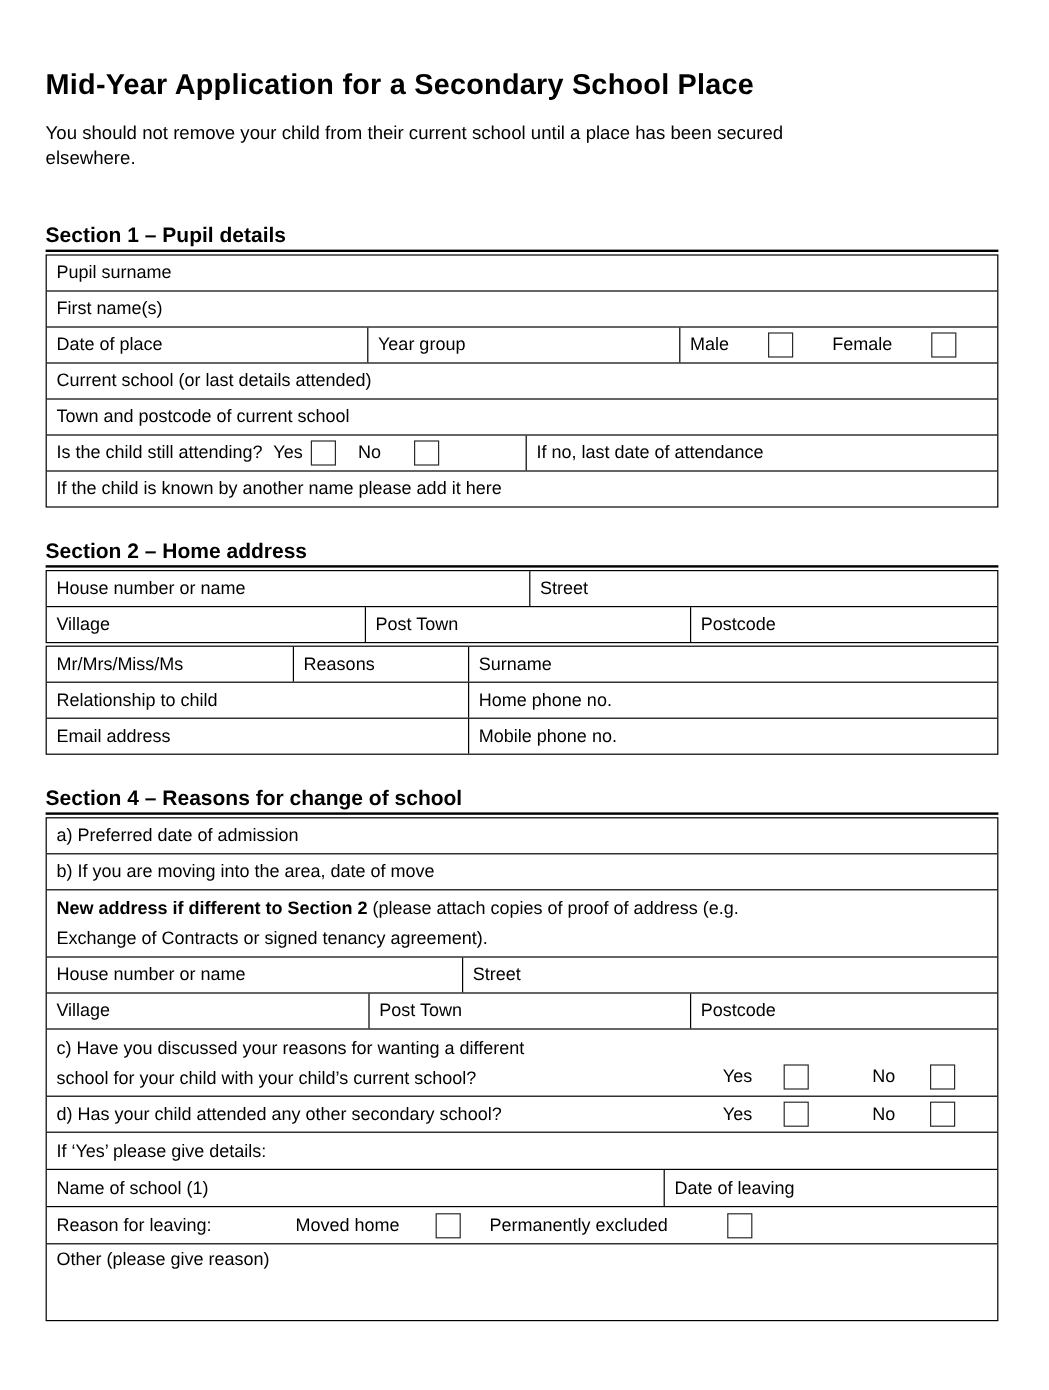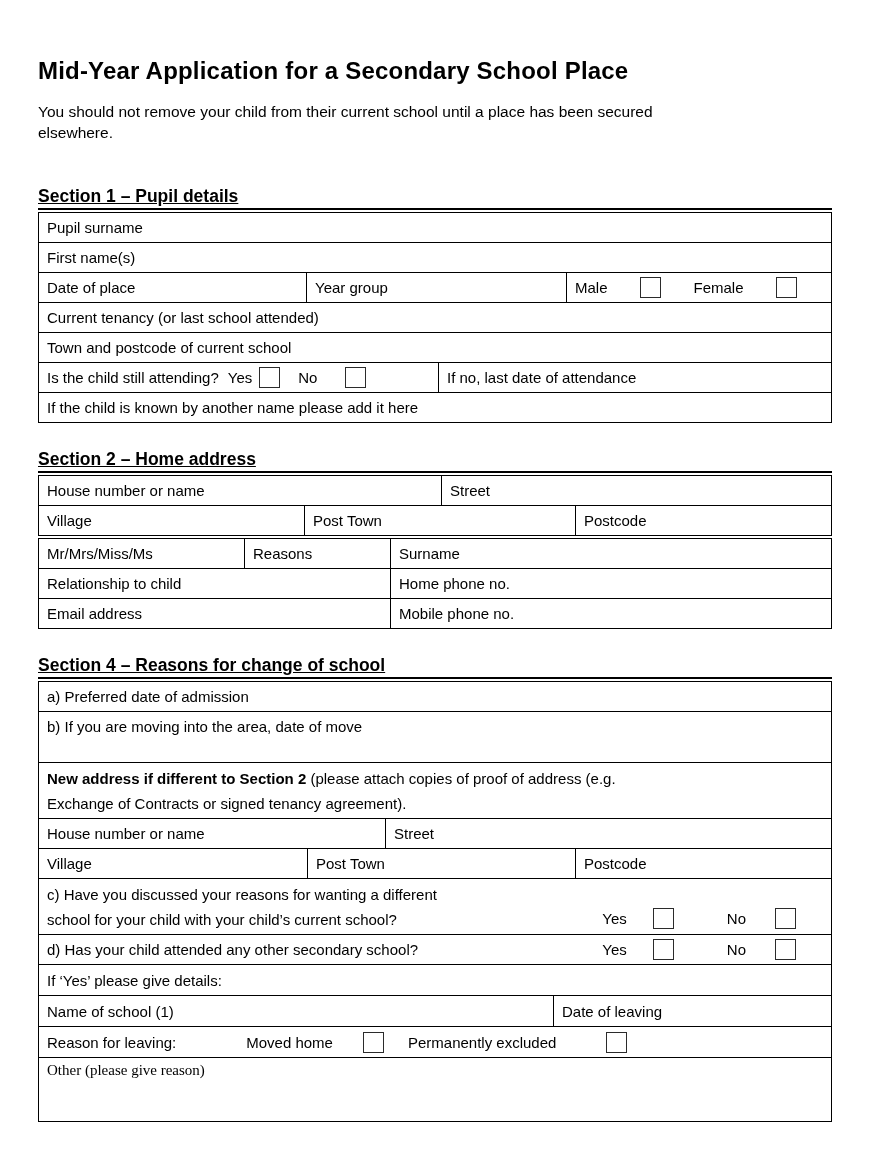--- a/index.html
+++ b/index.html
@@ -5,40 +5,40 @@
   html,body{margin:0;padding:0;background:#fff;}
   .page{
     width:874px;height:1158px;box-sizing:border-box;background:#fff;
     padding:56px 42px 0 38px;color:#000;
     font-family:"Liberation Sans", sans-serif;position:relative;overflow:hidden;
   }
   .title{font-size:24px;font-weight:bold;margin:0;line-height:30px;letter-spacing:.2px;}
   .intro{font-size:15.5px;line-height:21px;margin:15px 0 0 0;}
   .sec-heading{
     font-size:17.5px;font-weight:bold;line-height:20px;
-    border-bottom:2px solid #000;padding-bottom:2px;margin:26px 0 0 0;text-decoration:underline;
+    border-bottom:2px solid #000;padding-bottom:2px;margin:26px 0 0 0;
   }
   .sec-heading.first{margin-top:43px;}
   .ftable{border:1.5px solid #000;box-sizing:border-box;margin-top:2px;font-size:15px;}
   .row{display:flex;min-height:29px;align-items:center;box-sizing:border-box;position:relative;}
   .row + .row{border-top:1.5px solid #000;}
   .cell{padding:2px 8px;box-sizing:border-box;display:flex;align-items:center;min-height:inherit;align-self:stretch;}
   .cell + .cell{border-left:1.5px solid #000;}
   .grow{flex:1 1 auto;}
   .w267{flex:0 0 267px;} .w260{flex:0 0 260px;} .w399{flex:0 0 399px;}
   .w402{flex:0 0 402px;} .w265{flex:0 0 265px;} .w271{flex:0 0 271px;}
   .w205{flex:0 0 205px;} .w146{flex:0 0 146px;} .w351{flex:0 0 351px;}
   .w346{flex:0 0 346px;} .w268{flex:0 0 268px;} .w514{flex:0 0 514px;}
   .cb{
     width:21px;height:21px;border:1.6px solid #2b2b2b;background:#fff;
     display:inline-block;box-sizing:border-box;flex:0 0 21px;
   }
-  .h51{min-height:51px;} .h53{min-height:53px;margin-top:21px;} .h63{min-height:63px;}
+  .h51{min-height:51px;} .h53{min-height:53px;} .h63{min-height:63px;}
   .h30{min-height:30px;}
-  .top-align{align-items:flex-end;font-family:Liberation Serif, serif;}
+  .top-align{align-items:flex-end;}
   .top-align .cell{align-items:flex-start;padding-top:4px;}
   .two-line{display:block;line-height:25px;padding-top:3px;}
   .yn{display:flex;align-items:center;}
   .yn .cb{margin-left:26px;}
   .yn .no-label{margin-left:53px;}
   .yn .cb.second{margin-left:29px;}
   .yn-abs{position:absolute;right:35px;bottom:5px;}
   .yn-right{margin-left:auto;margin-right:27px;}
   .mf-cell{justify-content:space-between;padding-right:34px;}
   .gap-sm{margin-left:9px;} .inl-cb1{margin-left:7px;} .no-tok{margin-left:18px;} .inl-cb2{margin-left:28px;}
@@ -77,21 +77,21 @@
       </div>
       <div class="cell grow mf-cell">
         <span>Male</span>
         <span class="cb"></span>
         <span>Female</span>
         <span class="cb"></span>
       </div>
     </div>
     <div class="row">
       <div class="cell grow">
-        <span>Current tenancy (or last school attended)</span>
+        <span>Current school (or last details attended)</span>
       </div>
     </div>
     <div class="row">
       <div class="cell grow">
         <span>Town and postcode of current school</span>
       </div>
     </div>
     <div class="row">
       <div class="cell w399">
         <span>Is the child still attending?</span>

